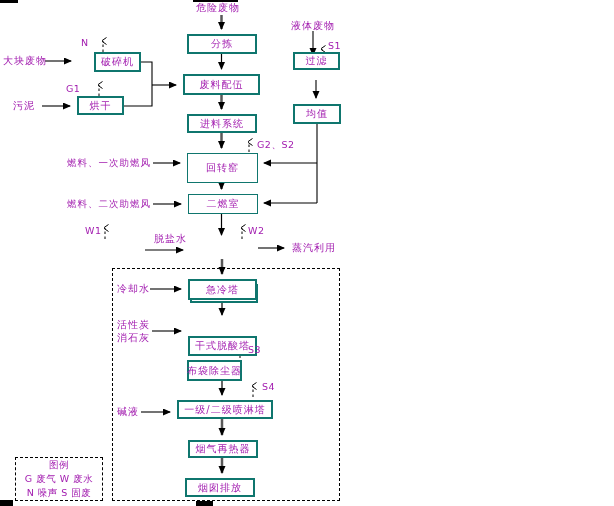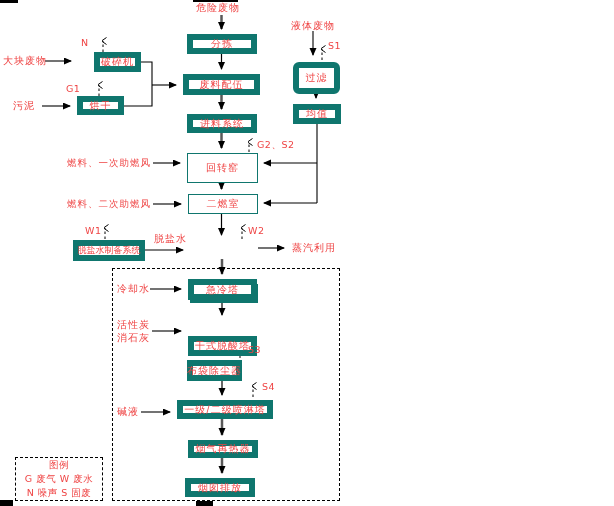--- a/index.html
+++ b/index.html
@@ -1,22 +1,22 @@
 <!DOCTYPE html>
 <html><head>
 <meta charset="utf-8">
 <style>
   html,body{margin:0;padding:0;background:#fff;}
   #stage{
     position:relative;width:614px;height:506px;background:#fff;overflow:hidden;
-    font-family:"DejaVu Sans","Liberation Sans",sans-serif;color:#ef4444;
+    font-family:"DejaVu Sans","Liberation Sans",sans-serif;color:#a21caf;
   }
   #wires{position:absolute;left:0;top:0;width:614px;height:506px;}
   .node{
-    position:absolute;border:6px solid #0f766e;background:#fff;
+    position:absolute;border:2px solid #0f766e;background:#fff;
     display:flex;align-items:center;justify-content:center;
     font-size:10px;letter-spacing:1px;white-space:nowrap;box-sizing:border-box;
   }
   .node.bold{border-width:1.5px;}
   .node.small{font-size:9px;letter-spacing:0;}
   .lbl{
     position:absolute;font-size:10px;letter-spacing:1px;white-space:nowrap;line-height:11px;
   }
   .lbl.tag{letter-spacing:0.5px;font-size:9.5px;}
   .dashedbox{position:absolute;border:1px dashed #000;box-sizing:border-box;background:transparent;}
@@ -108,23 +108,22 @@
   <div class="node" style="left:190px;top:240px;width:68px;height:19px;margin-top:44px;">余热锅炉</div>
   <div class="node" style="left:188px;top:279px;width:69px;height:21px;">急冷塔</div>
   <div class="node" style="left:188px;top:320px;width:69px;height:20px;margin-top:16px;">干式脱酸塔</div>
   <div class="node" style="left:187px;top:360px;width:55px;height:21px;">布袋除尘器</div>
   <div class="node" style="left:177px;top:400px;width:96px;height:19px;">一级/二级喷淋塔</div>
   <div class="node" style="left:188px;top:440px;width:70px;height:18px;">烟气再热器</div>
   <div class="node" style="left:185px;top:478px;width:70px;height:19px;">烟囱排放</div>
 
   <div class="node" style="left:78px;top:52px;width:47px;height:20px;margin-left:16px;">破碎机</div>
   <div class="node" style="left:77px;top:96px;width:47px;height:19px;">烘干</div>
-  <div class="node small" style="left:73px;top:240px;width:72px;height:21px;">脱盐水制备系统</div>
 
-  <div class="node" style="left:293px;top:62px;width:47px;height:32px;border-radius:6px;">过滤</div>
+  <div class="node" style="left:293px;top:52px;width:47px;height:18px;">过滤</div>
   <div class="node" style="left:293px;top:104px;width:48px;height:20px;">均值</div>
 
   <div class="lbl" style="left:3px;top:55px;">大块废物</div>
   <div class="lbl" style="left:13px;top:100px;">污泥</div>
   <div class="lbl" style="left:67px;top:157px;font-size:9.5px;">燃料、一次助燃风</div>
   <div class="lbl" style="left:67px;top:198px;font-size:9.5px;">燃料、二次助燃风</div>
   <div class="lbl" style="left:154px;top:233px;">脱盐水</div>
   <div class="lbl" style="left:117px;top:283px;">冷却水</div>
   <div class="lbl" style="left:117px;top:319px;">活性炭</div>
   <div class="lbl" style="left:117px;top:332px;">消石灰</div>

